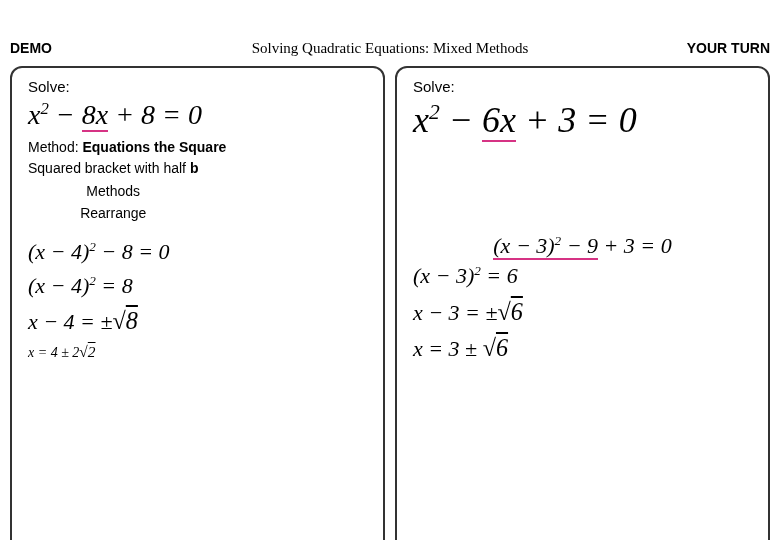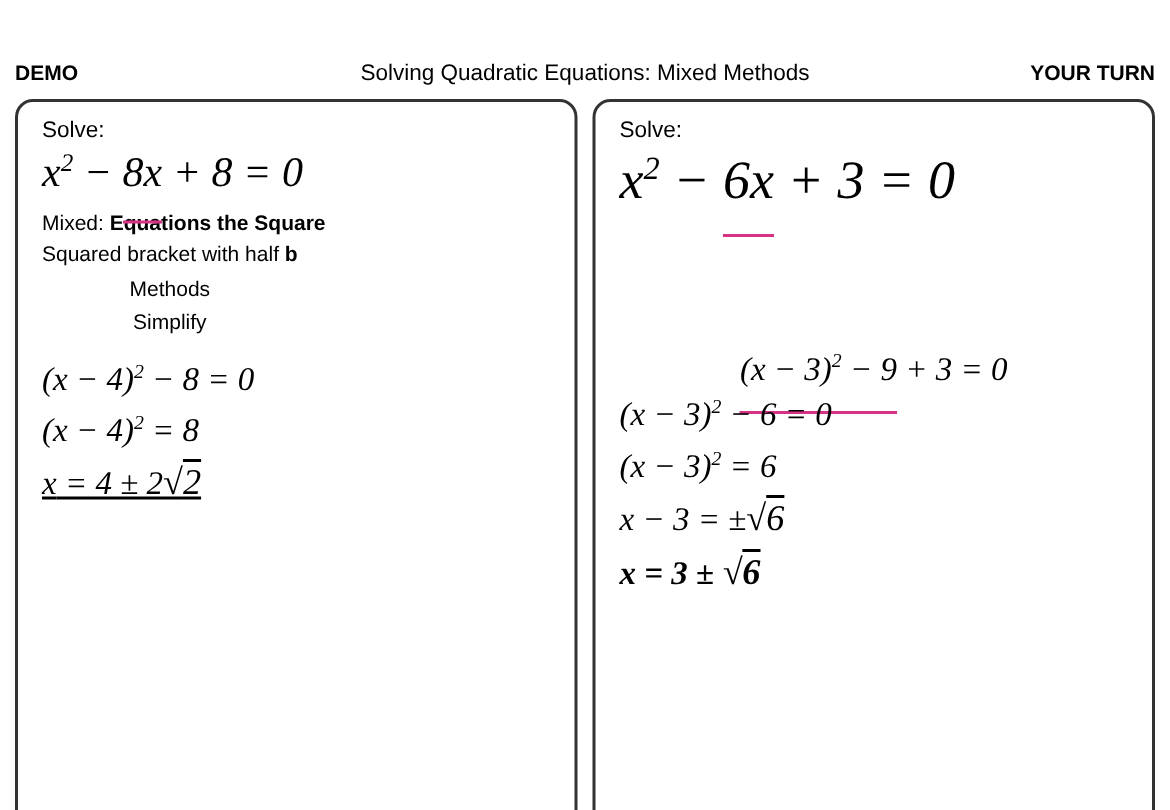--- a/index.html
+++ b/index.html
@@ -18,21 +18,21 @@
       align-items: center;
       padding: 4px 10px;
       font-family: Arial, sans-serif;
       font-weight: bold;
       font-size: 14px;
       margin-top: 36px;
     }
 
     .header-title {
       font-weight: normal;
-      font-family: Liberation Sans, sans-serif;
+      font-family: Liberation Serif, serif;
       font-size: 15px;
       position: absolute;
       left: 50%;
       transform: translateX(-50%);
     }
 
     .main-content {
       display: flex;
       width: 780px;
       height: 510px;
@@ -82,21 +82,21 @@
       margin: 4px 0;
     }
 
     sup {
       font-size: 0.6em;
     }
 
     .pink-underline {
       text-decoration: none;
       border-bottom: 2.5px solid #d63384;
-      padding-bottom: 16px;
+      padding-bottom: 0px;
     }
 
     .math-block {
       width: 100%;
       text-align: center;
     }
 
     .equation-wrapper {
       position: relative;
       display: inline-block;
@@ -118,40 +118,43 @@
   <div class="panel">
     <div class="solve-label">Solve:</div>
 
     <div class="equation-wrapper">
       <div style="font-size:28px; font-style:italic; display:inline-block;">
         <span><i>x</i><sup>2</sup> − </span><span class="pink-underline">8<i>x</i></span><span> + 8 = 0</span>
       </div>
     </div>
 
     <div class="method-line" style="align-self:flex-start; margin-bottom:2px;">
-      <span>Mixed: </span><strong>Equations the Square</strong>
+      <span>Method: </span><strong>Equations the Square</strong>
     </div>
 
     <div class="steps">
       <div>Squared bracket with half <b>b</b></div>
       <div>Methods</div>
-      <div>Simplify</div>
+      <div>Rearrange</div>
     </div>
 
 
     <div class="math-line">
       (<i>x</i> − 4)<sup>2</sup> − 8 = 0
     </div>
 
     <div class="math-line">
       (<i>x</i> − 4)<sup>2</sup> = 8
     </div>
 
+    <div class="math-line" style="font-size:22px;">
+      <i>x</i> − 4 = ±<span style="font-size:1.1em;">√<span style="text-decoration:overline;">8</span></span>
+    </div>
 
-    <div class="math-line" style="font-size:22px;text-decoration:underline;">
+    <div class="math-line" style="font-size:14px;">
       <i>x</i> = 4 ± 2<span style="font-size:1.1em;">√<span style="text-decoration:overline;">2</span></span>
     </div>
   </div>
 
   <div class="panel">
     <div class="solve-label">Solve:</div>
 
     <div class="equation-wrapper">
       <div style="font-size:36px; font-style:italic; display:inline-block;">
         <span><i>x</i><sup>2</sup> − </span><span class="pink-underline">6<i>x</i></span><span> + 3 = 0</span>
@@ -160,30 +163,27 @@
 
     <div style="height: 84px;"></div>
 
     <div class="math-block">
       <span style="font-size:22px; font-style:italic;">
         <span class="pink-underline">(<i>x</i> − 3)<sup>2</sup> − 9</span>
         <span> + 3 = 0</span>
       </span>
     </div>
 
-    <div class="math-line">
-      (<i>x</i> − 3)<sup>2</sup> − 6 = 0
-    </div>
 
     <div class="math-line">
       (<i>x</i> − 3)<sup>2</sup> = 6
     </div>
 
     <div class="math-line" style="font-size:22px;font-family:Liberation Serif, serif;">
       <i>x</i> − 3 = ±<span style="font-size:1.1em;">√<span style="text-decoration:overline;">6</span></span>
     </div>
 
-    <div class="math-line" style="font-size:22px;font-weight:bold;">
+    <div class="math-line" style="font-size:22px;">
       <i>x</i> = 3 ± <span style="font-size:1.1em;">√<span style="text-decoration:overline;">6</span></span>
     </div>
   </div>
 
 </div>
 
 </body></html>

